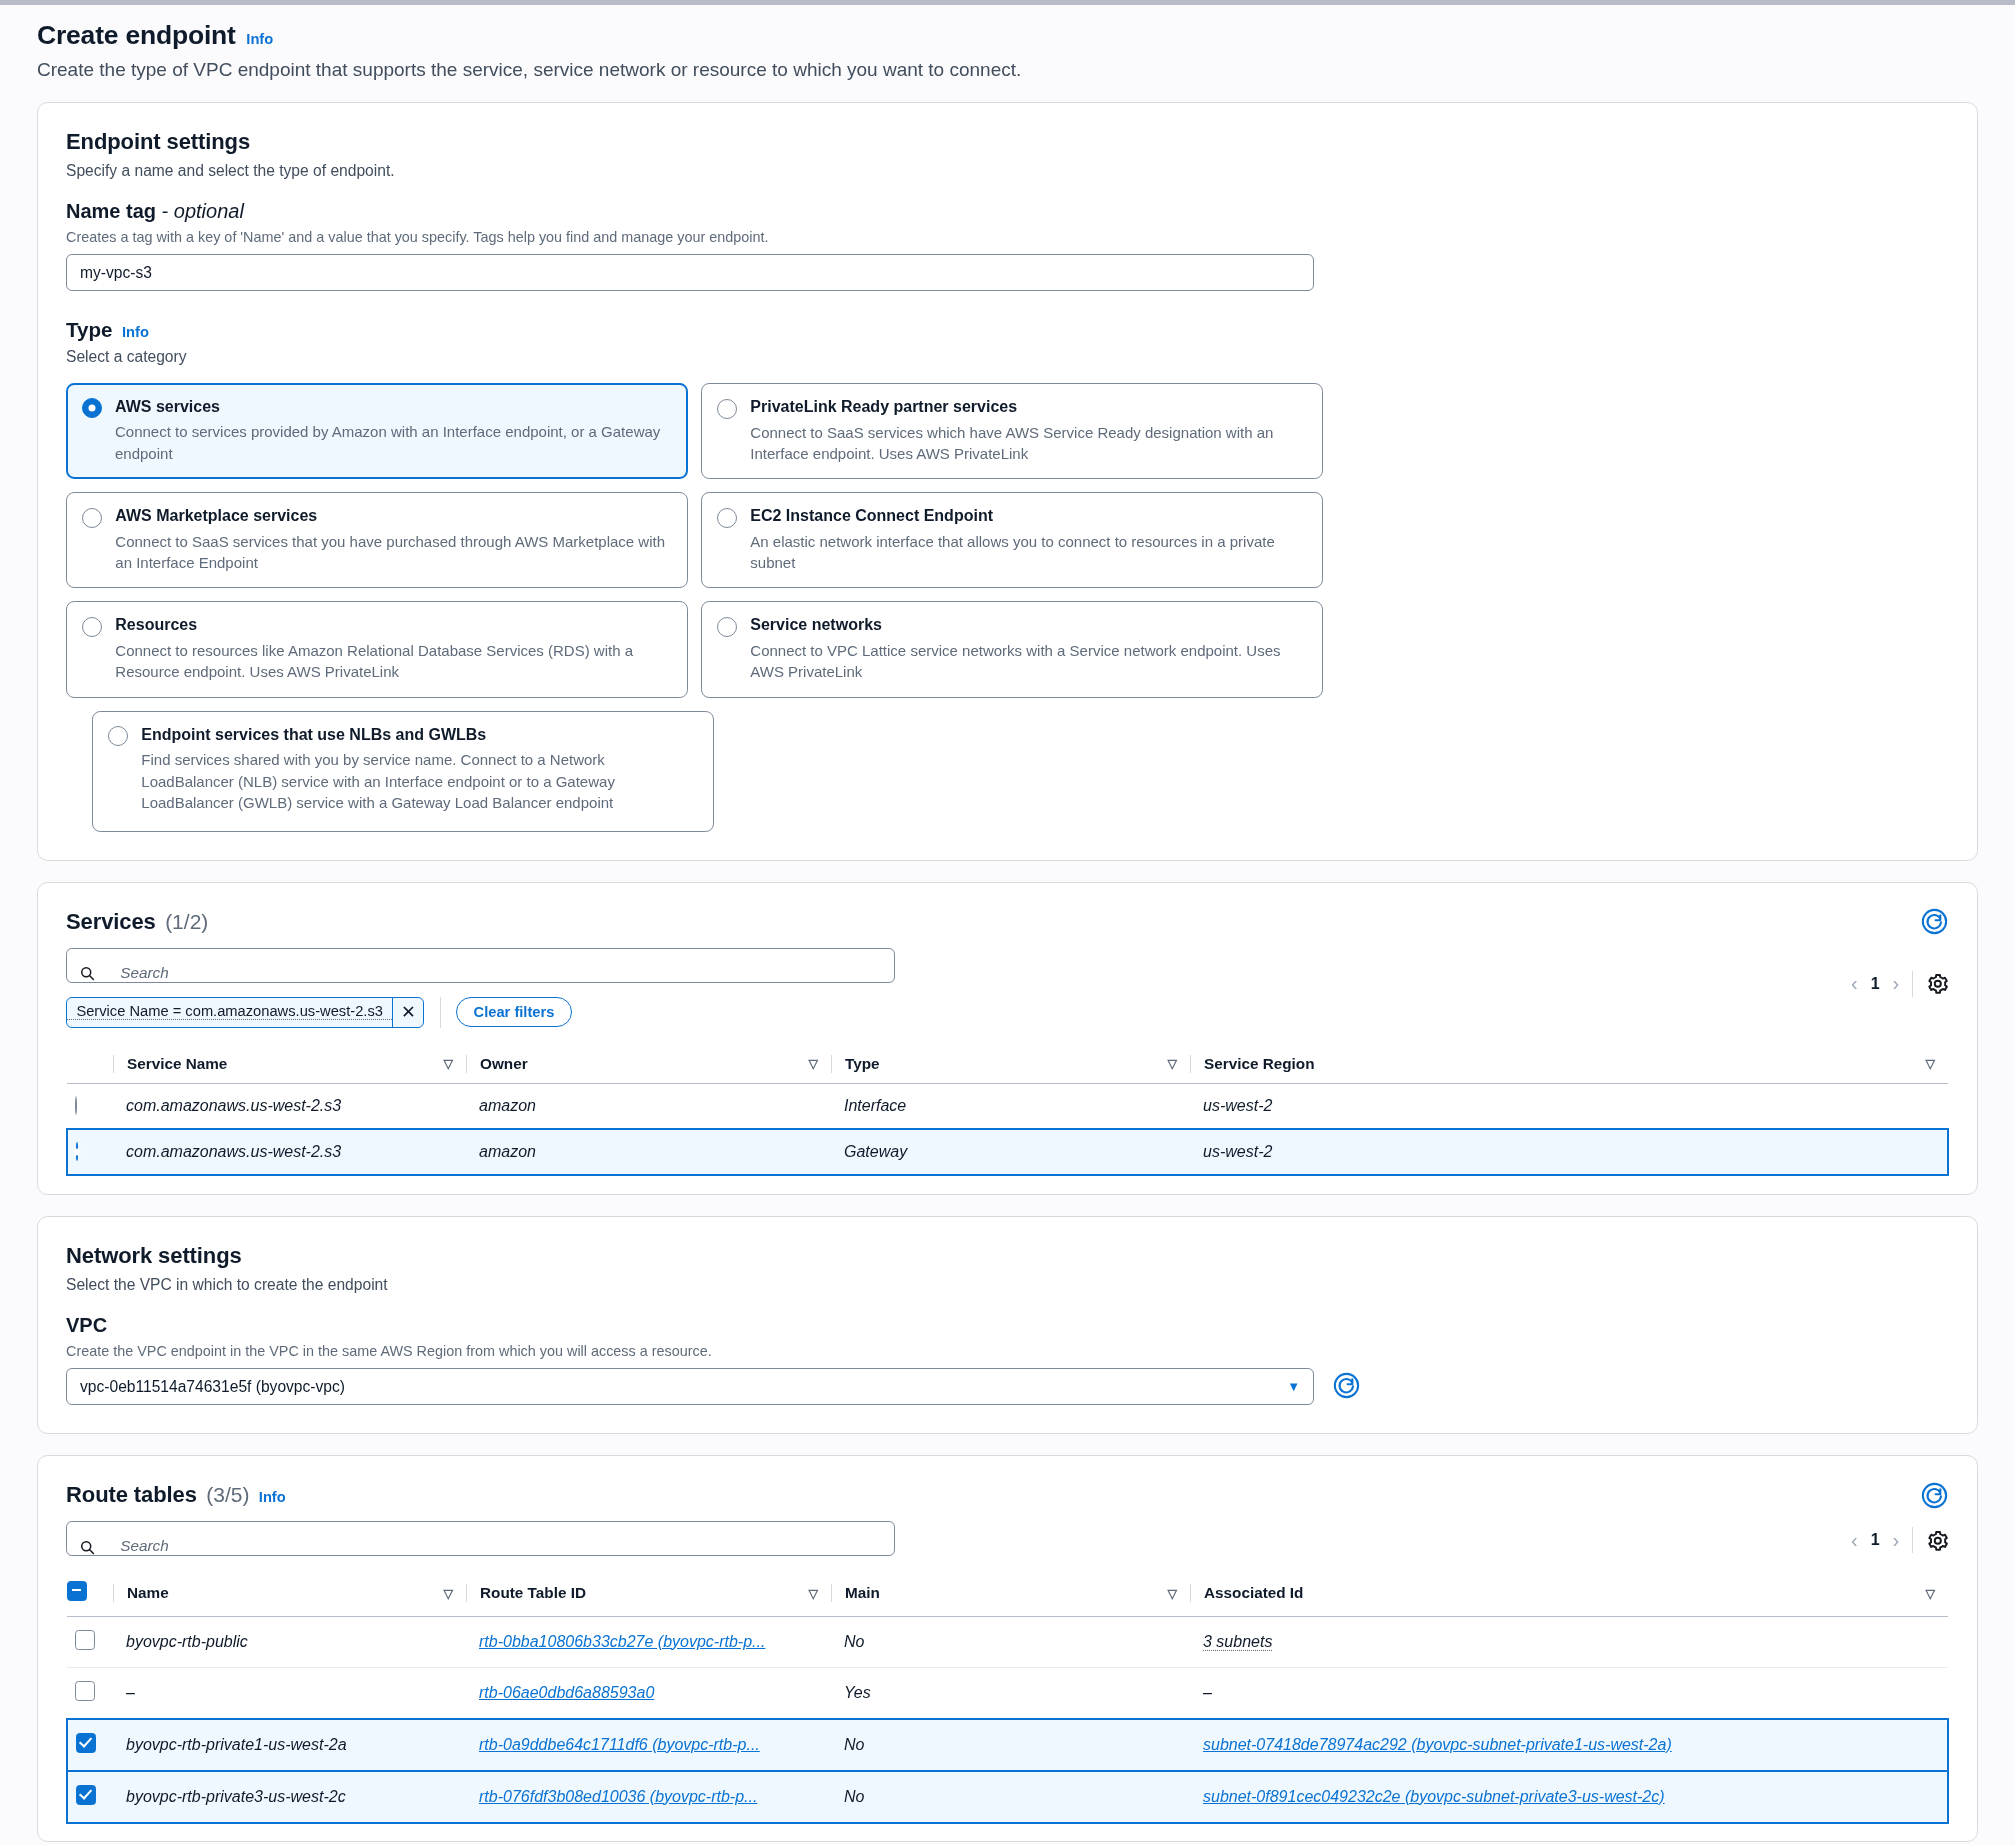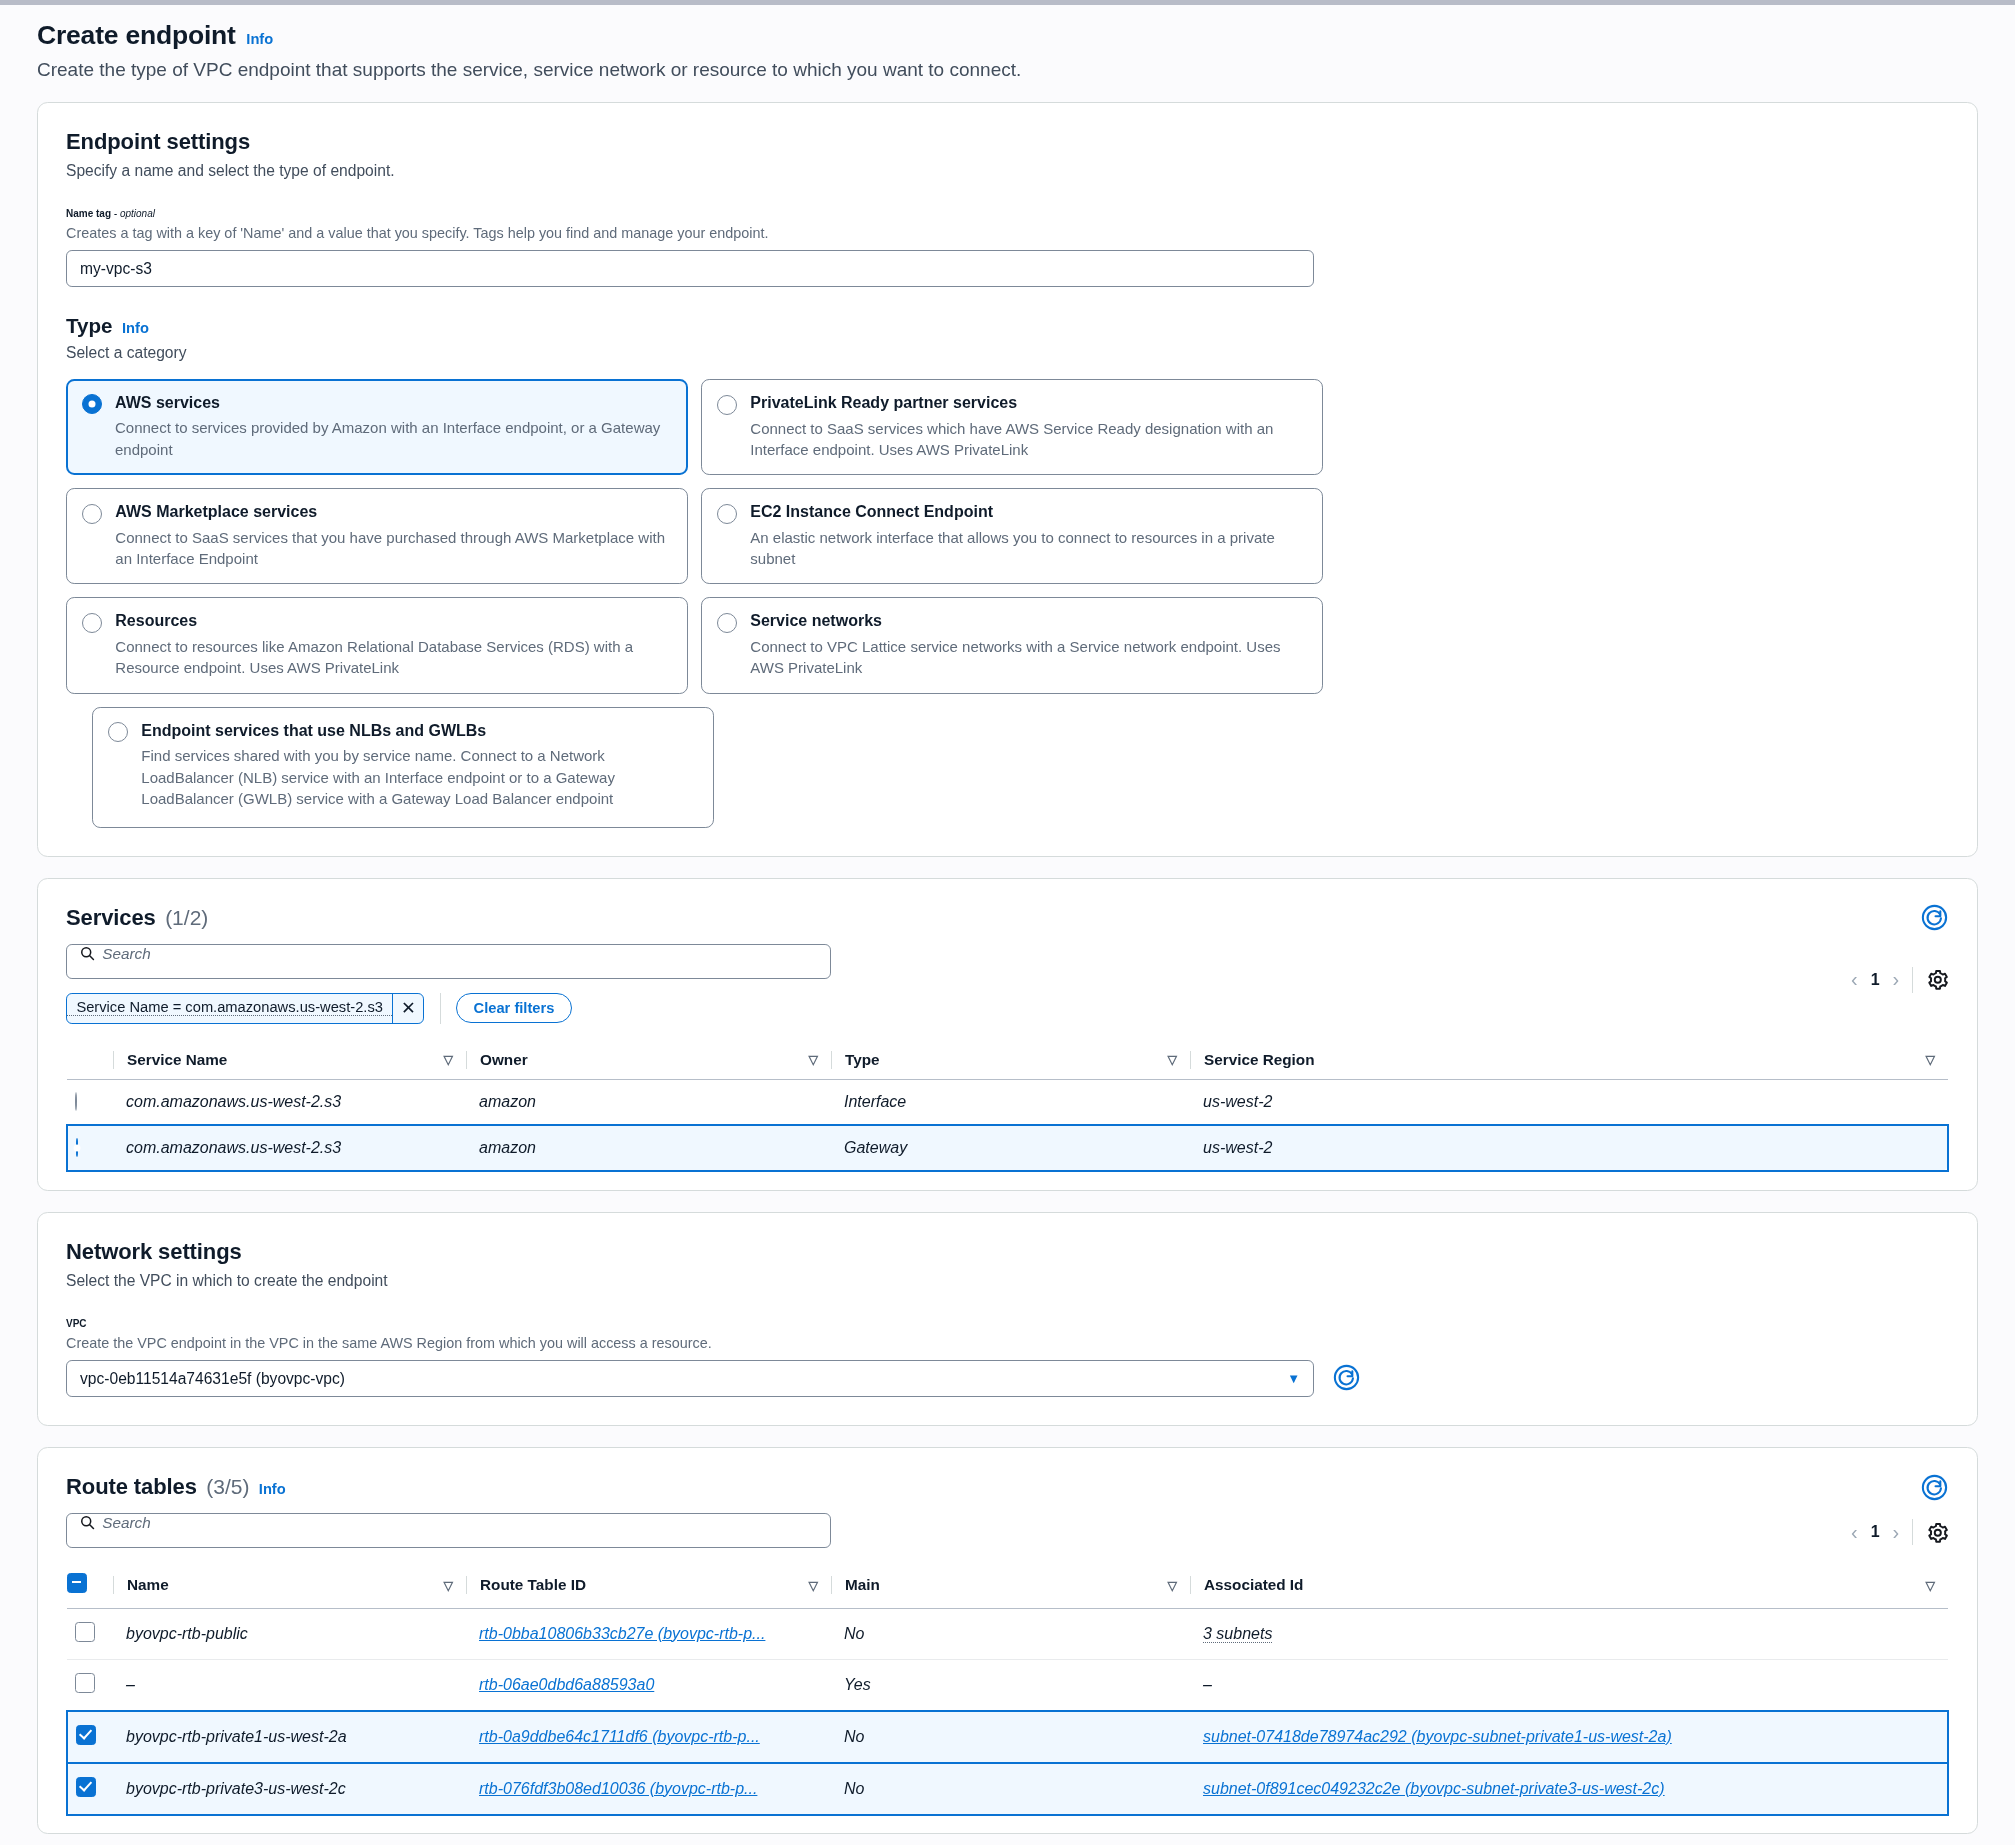--- a/index.html
+++ b/index.html
@@ -31,21 +31,21 @@
     padding: 26px 28px 28px 28px;
     position: relative;
   }
   .card.tight { padding-bottom: 17.7px; }
   .card-title { font-size: 22px; font-weight: 700; color: #0f1b2a; letter-spacing: -0.1px; }
   .card-title-row { display: flex; align-items: baseline; gap: 9.4px; }
   .card-count { font-size: 21px; font-weight: 400; color: #5f6b7a; }
   .card-sub { font-size: 15.6px; color: #414d5c; margin-top: 7px; }
 
   
-  .field-label { font-size: 10px; font-weight: 700; color: #0f1b2a; margin-top: 28px; }
+  .field-label { font-size: 20px; font-weight: 700; color: #0f1b2a; margin-top: 20px; }
   .field-label em { font-style: italic; font-weight: 400; }
   .field-desc { font-size: 14.4px; color: #5f6b7a; margin-top: 5.9px; }
   .text-input {
     margin-top: 9.4px;
     height: 37px;
     border: 1.2px solid #7d8998;
     border-radius: 5.9px;
     background: #fff;
     display: flex;
     align-items: center;
@@ -108,23 +108,23 @@
   }
   .cbox.indet { background: #0972d3; border-color: #0972d3; }
   .cbox.indet::after {
     content: ""; position: absolute; left: 3.5px; top: 7px;
     width: 9.4px; height: 2.4px; background: #fff;
   }
 
   
   .search {
     margin-top: 13px;
-    height: 35px; width: 765px;
+    height: 35px; width: 829px;
     border: 1.2px solid #7d8998; border-radius: 5.9px;
-    display: flex; align-items: flex-start; gap: 7px; padding: 0 11.8px;
+    display: flex; align-items: flex-end; gap: 25px; padding: 0 11.8px;
     background: #fff;
   }
   .search-ph { font-size: 15.3px; color: #5f6b7a; font-style: italic; }
 
   
   .filter-row { display: flex; align-items: center; gap: 15.3px; margin-top: 14px; }
   .token {
     display: flex; align-items: center;
     border: 1.8px solid #0972d3; border-radius: 5.9px;
     background: #f0f8ff; height: 31px; overflow: hidden;

